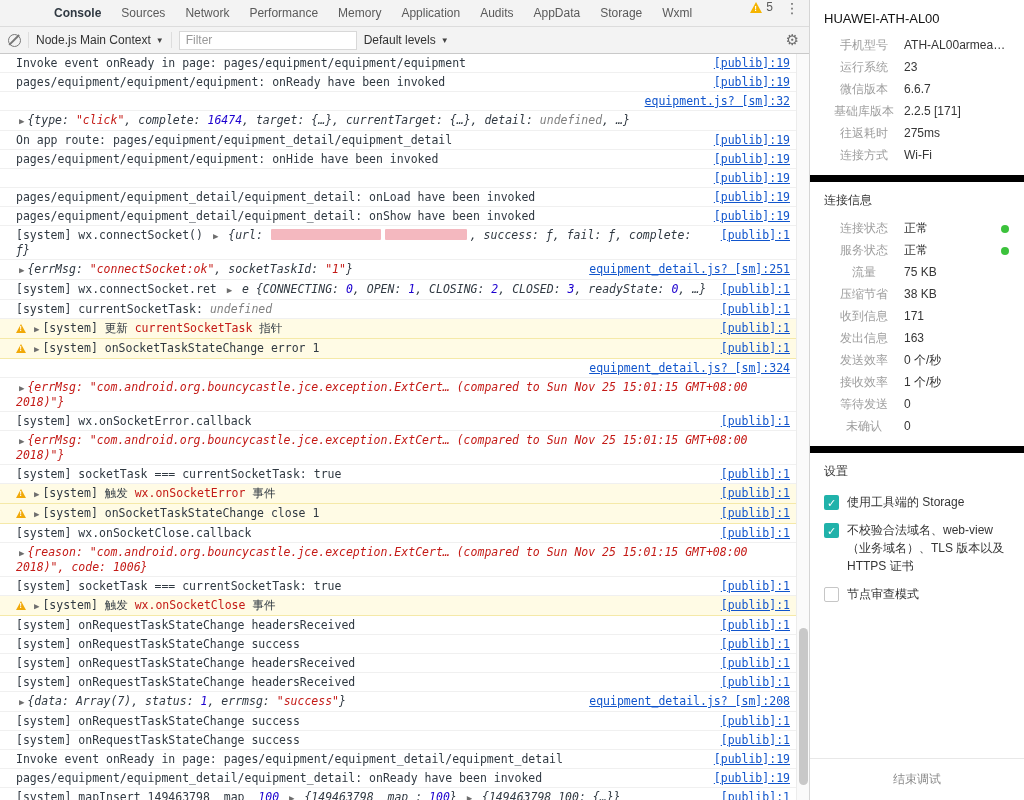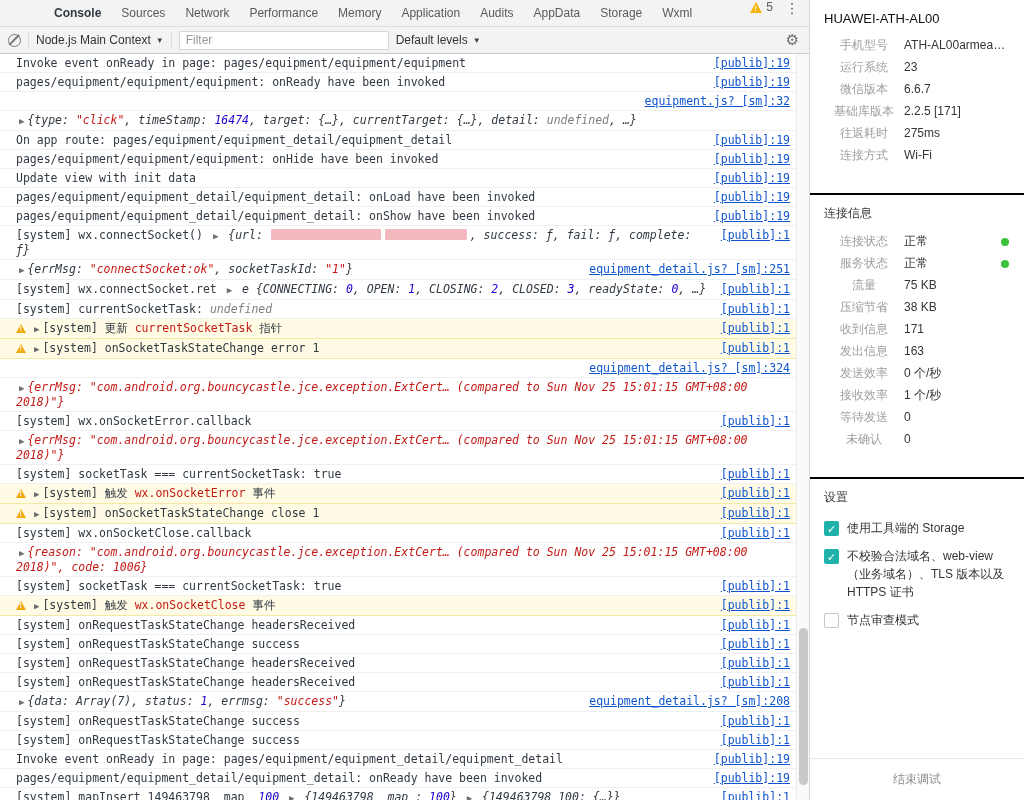--- a/index.html
+++ b/index.html
@@ -24,21 +24,21 @@
 
   .toolbar { height:27px; background:#f3f3f3; border-bottom:1px solid #c9c9c9;
     display:flex; align-items:center; padding:0 8px; gap:7px; font-size:12px; color:#333; }
   .clear-icon { width:13px; height:13px; border:1.5px solid #777; border-radius:50%;
     position:relative; cursor:pointer; flex-shrink:0; }
   .clear-icon::after { content:""; position:absolute; left:-2px; top:4px; width:14px;
     height:1.5px; background:#777; transform:rotate(-45deg); }
   .sep { width:1px; height:16px; background:#ddd; }
   .dd { display:flex; align-items:center; gap:5px; cursor:pointer; white-space:nowrap; }
   .caret { font-size:8px; color:#444; }
-  .filter-input { width:210px; height:19px; border:1px solid #d8d8d8; background:#fff;
+  .filter-input { width:178px; height:19px; border:1px solid #d8d8d8; background:#fff;
     padding:0 6px; font-size:12px; font-family:"Liberation Sans",sans-serif; color:#333; }
   .filter-input::placeholder { color:#999; }
   .gear { margin-left:auto; color:#6e6e6e; font-size:15px; cursor:pointer; padding-right:2px; }
 
   
   .console { flex:1; overflow:hidden; position:relative; background:#fff;
     font-family:"DejaVu Sans Mono", monospace; font-size:11.5px; padding-right:13px; }
   .c-row { display:flex; align-items:flex-start; border-bottom:1px solid #f0f0f0;
     padding:2px 6px 2px 16px; line-height:14px; min-height:19px; }
   .c-row.warn { background:#fffbe5; border-bottom-color:#f5e9a8; }
@@ -69,21 +69,21 @@
     top:77%; height:21%; cursor:pointer; }
 
   
   .panel { flex:1; display:flex; flex-direction:column; background:#fff; font-size:12px;
     color:#353535; overflow:hidden; }
   .p-title { padding:11px 14px 8px; font-size:13px; color:#111; }
   .p-row { display:flex; align-items:flex-start; padding:2.5px 14px; line-height:17px; }
   .p-label { width:80px; color:#9e9e9e; flex-shrink:0;text-align:center; }
   .p-value { color:#353535; white-space:nowrap; overflow:hidden; text-overflow:ellipsis; }
   .p-dot { width:8px; height:8px; border-radius:50%; background:#3cc23c; margin:5px 1px 0 auto; }
-  .p-sec { border-top:2px solid #000000; margin-top:27px; padding:10px 14px 8px; color:#353535; }
+  .p-sec { border-top:7px solid #000000; margin-top:9px; padding:10px 14px 8px; color:#353535; }
   .p-check { display:flex; gap:8px; padding:5px 14px; line-height:18px; align-items:flex-start; cursor:pointer; }
   .cbox { width:15px; height:15px; border-radius:2px; flex-shrink:0; margin-top:2px;
     display:flex; align-items:center; justify-content:center; font-size:11px; color:#fff; }
   .cbox.on { background:#20b2aa; }
   .cbox.off { border:1px solid #c6c6c6; background:#fff; }
   .end-debug { margin-top:auto; border-top:1px solid #e8e8e8; padding:12px; text-align:center;
     color:#8a8a8a; cursor:pointer; }
 </style>
 </head>
 <body>
@@ -135,32 +135,31 @@
           </div>
           <div class="c-row">
             <div class="c-content"><span class="seg-plain">pages/equipment/equipment/equipment: onReady have been invoked</span></div>
             <span class="c-link">[publib]:19</span>
           </div>
           <div class="c-row">
             <div class="c-content"></div>
             <span class="c-link">equipment.js? [sm]:32</span>
           </div>
           <div class="c-row">
-            <div class="c-content"><span class="tri">▶</span><span class="seg-obj">{type: </span><span class="seg-str">"click"</span><span class="seg-obj">, timeStamp: </span><span class="seg-num">16474</span><span class="seg-obj">, target: {…}, currentTarget: {…}, detail: </span><span class="seg-undef">undefined</span><span class="seg-obj">, …}</span></div>
+            <div class="c-content"><span class="tri">▶</span><span class="seg-obj">{type: </span><span class="seg-str">"click"</span><span class="seg-obj">, complete: </span><span class="seg-num">16474</span><span class="seg-obj">, target: {…}, currentTarget: {…}, detail: </span><span class="seg-undef">undefined</span><span class="seg-obj">, …}</span></div>
           </div>
           <div class="c-row">
             <div class="c-content"><span class="seg-plain">On app route: pages/equipment/equipment_detail/equipment_detail</span></div>
             <span class="c-link">[publib]:19</span>
           </div>
           <div class="c-row">
             <div class="c-content"><span class="seg-plain">pages/equipment/equipment/equipment: onHide have been invoked</span></div>
             <span class="c-link">[publib]:19</span>
           </div>
           <div class="c-row">
-            <div class="c-content"><span class="seg-plain">Update view with init data</span></div>
             <span class="c-link">[publib]:19</span>
           </div>
           <div class="c-row">
             <div class="c-content"><span class="seg-plain">pages/equipment/equipment_detail/equipment_detail: onLoad have been invoked</span></div>
             <span class="c-link">[publib]:19</span>
           </div>
           <div class="c-row">
             <div class="c-content"><span class="seg-plain">pages/equipment/equipment_detail/equipment_detail: onShow have been invoked</span></div>
             <span class="c-link">[publib]:19</span>
           </div>

